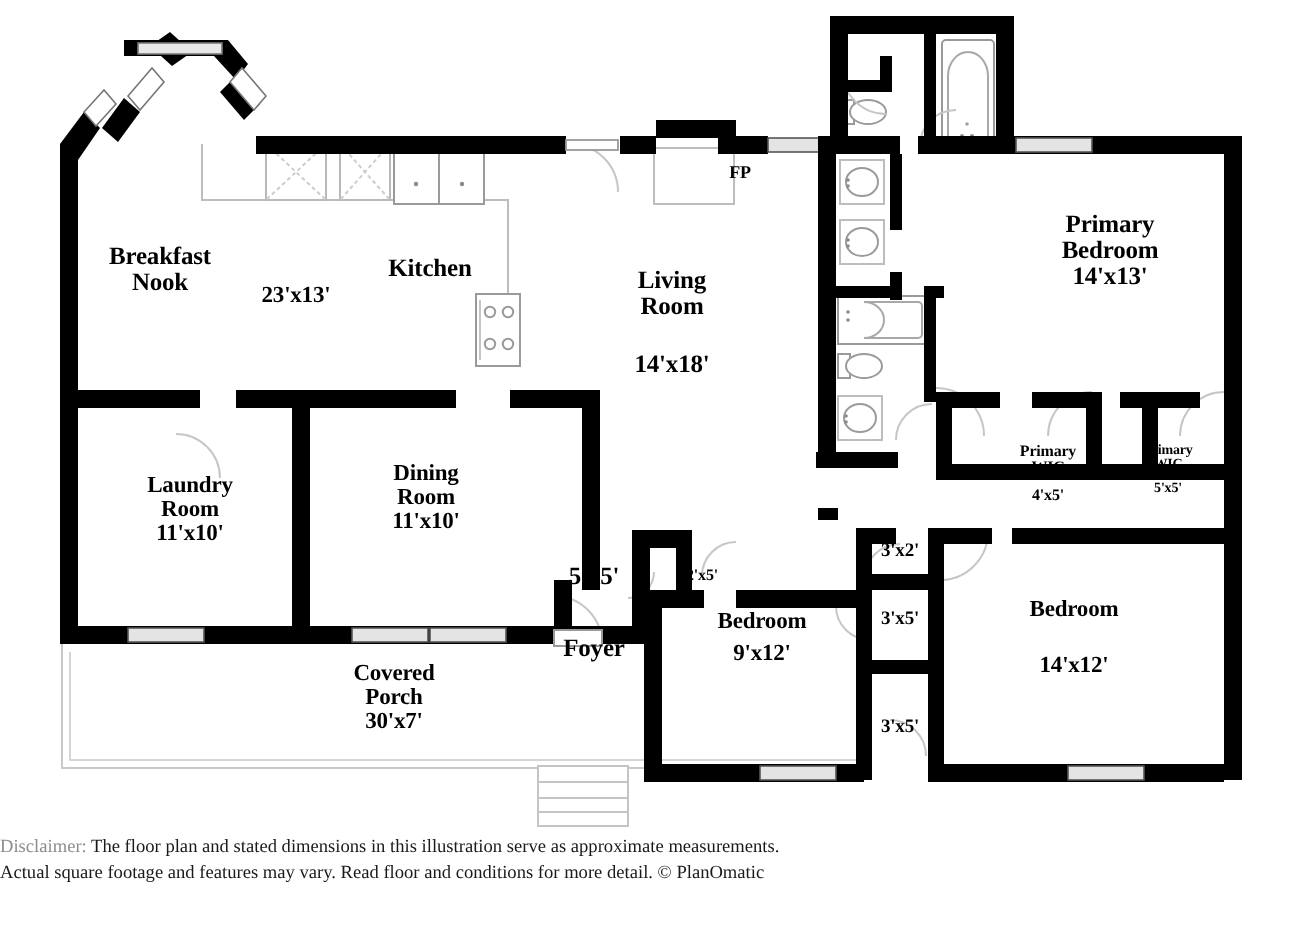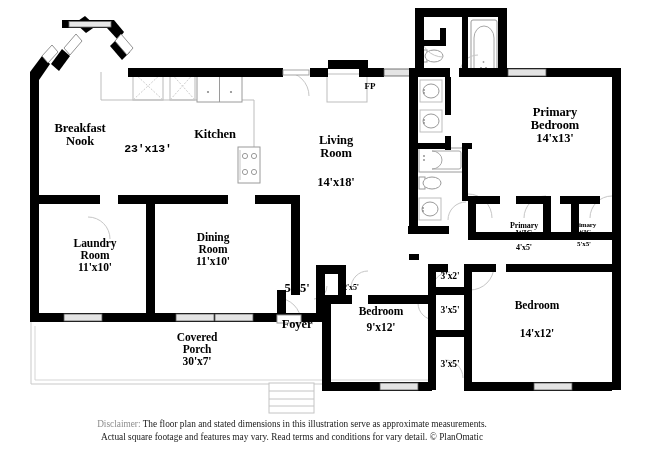--- a/index.html
+++ b/index.html
@@ -44,21 +44,21 @@
   .rl-md   { font-size: 11.5px; }
   .rl-sm   { font-size: 9.5px; }
   .rl-xs   { font-size: 8px; }
   .rl-xxs  { font-size: 7px; }
   .rl-fp   { font-size: 9px; }
   .disclaimer {
     position: absolute;
     left: 0;
     top: 418px;
     width: 584px;
-    text-align: center;
+    text-align: left;
     font-family: "Liberation Serif", serif;
     font-size: 9.3px;
     line-height: 1.35;
     color: #1a1a1a;
   }
   .disclaimer .line1 { display: block; }
   .disclaimer .line2 { display: block; }
   .disclaimer .faded { color: #8d8d8d; }
 </style>
 </head>
@@ -286,21 +286,21 @@
       <rect x="283" y="70" width="26" height="5"></rect>
     </g>
 
   </svg>
 
   <div class="room-label rl-lg" style="left:30px; top:122px; width:100px;">Breakfast
 Nook</div>
 
   <div class="room-label rl-lg" style="left:175px; top:128px; width:80px;">Kitchen</div>
 
-  <div class="room-label rl-md" style="left:108px; top:143px; width:80px;font-family:Liberation Mono, monospace;">23'x13'</div>
+  <div class="room-label rl-md" style="left:108px; top:143px; width:80px;">23'x13'</div>
 
   <div class="room-label rl-lg" style="left:296px; top:134px; width:80px;">Living
 Room</div>
   <div class="room-label rl-lg" style="left:296px; top:160px; width:80px;margin-top:16px;">14'x18'</div>
 
   <div class="room-label rl-lg" style="left:510px; top:106px; width:90px;">Primary
 Bedroom</div>
   <div class="room-label rl-lg" style="left:510px; top:132px; width:90px;">14'x13'</div>
 
   <div class="room-label rl-md" style="left:50px; top:238px; width:90px;">Laundry
@@ -339,16 +339,16 @@
   <div class="room-label rl-sm" style="left:428px; top:306px; width:44px;">3'x5'</div>
 
   <div class="room-label rl-sm" style="left:428px; top:360px; width:44px;">3'x5'</div>
 
   <div class="room-label rl-fp" style="left:327px; top:82px; width:40px;padding-left:23px;">FP</div>
 
   <div class="disclaimer">
     <span class="line1">
       <span class="faded">Disclaimer:</span><span> The floor plan and stated dimensions in this illustration serve as approximate measurements.</span>
     </span>
-    <span class="line2">Actual square footage and features may vary. Read terms and conditions for vary detail. © PlanOmatic</span>
+    <span class="line2">Actual square footage and features may vary. Read floor and conditions for more detail. © PlanOmatic</span>
   </div>
 
 </div>
 
 </body></html>

